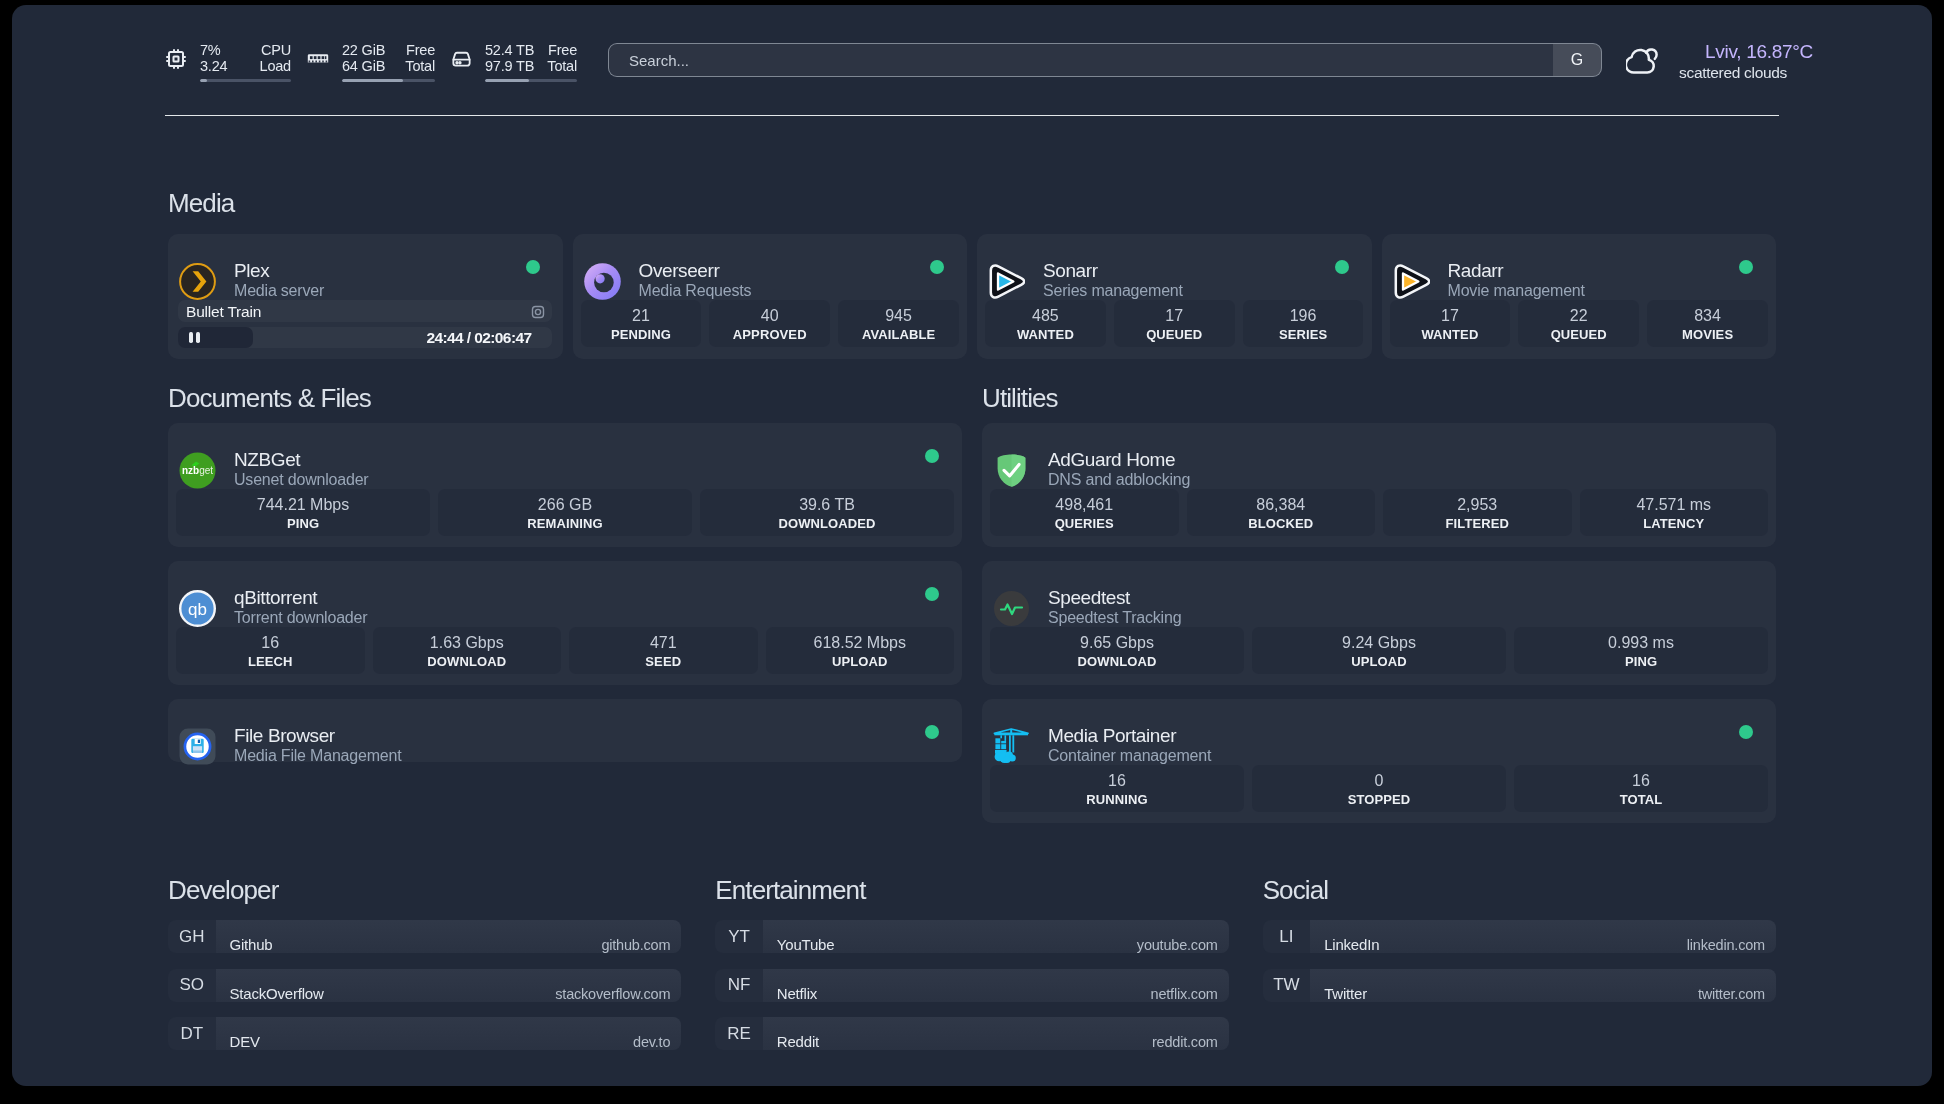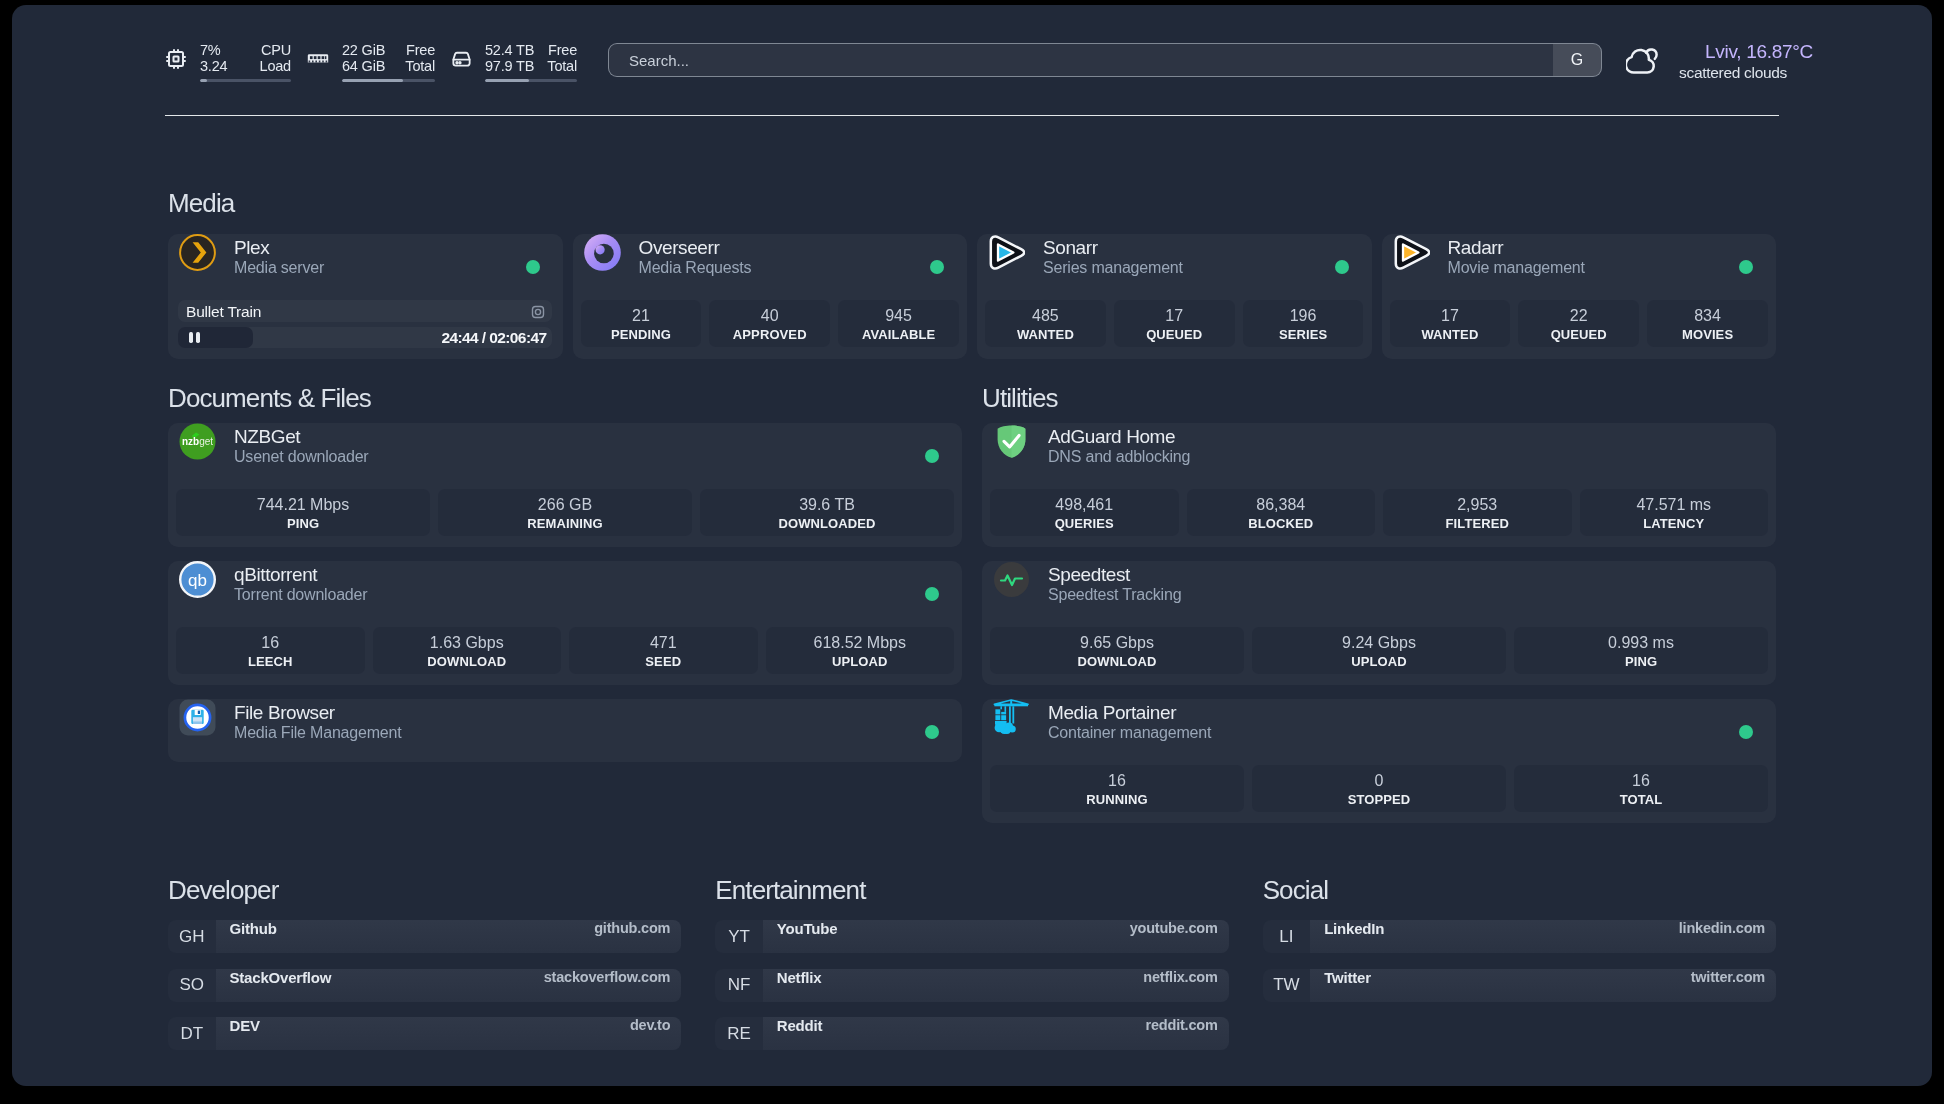--- a/index.html
+++ b/index.html
@@ -26,55 +26,55 @@
 .weather .l1 { font-size:19px; color:#c4b5fd; line-height:20.5px; margin-top:-1px; letter-spacing:-0.3px;margin-left:26px; }
 .weather .l2 { font-size:15.5px; color:#dee4ec; line-height:20.5px; letter-spacing:-0.3px; }
 hr { border:none; border-top:1.5px solid rgba(244,247,250,0.92); margin-top:32px; margin-left:-3px; margin-right:-3px; }
 
 
 h2 { font-size:26px; font-weight:500; color:#dbe1e9; line-height:34px; letter-spacing:-0.9px; }
 .h-media { margin-top:70px; }
 .row4 { display:flex; gap:10px; margin-top:14px; }
 .row4 .card { width:394.5px; }
 .card { background:rgba(255,255,255,0.04); border-radius:10px; position:relative; padding-bottom:11px; }
-.chead { display:flex; align-items:flex-start; padding:0 10px 0 11px; height:66px; position:relative; }
+.chead { display:flex; align-items:flex-end; padding:0 10px 0 11px; height:66px; position:relative; }
 .cicon { width:37px; height:37px; flex:0 0 auto; }
 .ctxt { margin-left:18px; margin-top:3px; }
 .ctitle { font-size:19px; color:#e9edf2; line-height:21px; font-weight:400; letter-spacing:-0.4px; }
 .csub { font-size:16px; color:#9aa7b8; line-height:19px; letter-spacing:-0.2px; }
 .dot { position:absolute; right:23px; top:50%; margin-top:-7px; width:14px; height:14px; border-radius:50%; background:#2ec98c; }
 .stats { display:flex; gap:8px; padding:0 8px; }
 .stat { flex:1; background:rgba(14,21,36,0.16); border-radius:7px; height:47px; text-align:center; padding-top:5px; }
 .stat .n { font-size:16px; color:#c7ced9; line-height:21px; }
 .stat .l { font-size:13px; font-weight:700; color:#edf0f4; line-height:18px; letter-spacing:0.1px; }
 
 
 .mrow { margin:0 11px 0 10px; height:21.5px; border-radius:7px; background:rgba(255,255,255,0.035); position:relative; }
 .mrow1 { margin-top:0; }
 .mrow2 { margin-top:5px; display:flex; }
 .mtitle { font-size:15.5px; color:#f2f5f8; line-height:23.5px; margin-left:8px; letter-spacing:-0.2px; }
 .cam { position:absolute; right:7px; top:4.5px; }
 .pill { width:74.5px; height:21.5px; background:#202737; border-radius:7px; display:flex; align-items:center; }
 .pause { margin-left:11px; display:flex; gap:3.5px; }
 .pause i { display:block; width:3.5px; height:10.5px; background:#e8ecf1; border-radius:1.7px; }
-.times { position:absolute; right:5px; font-size:15.5px; font-weight:700; color:#f4f6f9; line-height:22.5px; letter-spacing:-0.6px; }
+.times { position:absolute; right:20px; font-size:15.5px; font-weight:700; color:#f4f6f9; line-height:22.5px; letter-spacing:-0.6px; }
 
 
 .cols2 { display:flex; gap:20px; margin-top:22px; }
 .col2 { width:798px; }
 .col2 .card { margin-top:8px; }
 .col2 .card + .card, .col2 .card + .card-nopad { margin-top:14px; }
 
 
 .bms { display:flex; gap:34px; margin-top:50px; }
 .bcol { width:524px; }
 .brow { display:flex; height:33px; margin-top:15.5px; }
 .bcol .brow:first-of-type { margin-top:13px; }
 .babbr { width:47.5px; background:#252d3d; border-radius:8px 0 0 8px; color:#d6dce4; font-size:17px; display:flex; align-items:center; justify-content:center; }
-.bbar { flex:1; background:linear-gradient(#303848,#2a3242); border-radius:0 8px 8px 0; display:flex; align-items:flex-start; position:relative;font-weight:bold; }
+.bbar { flex:1; background:linear-gradient(#303848,#2a3242); border-radius:0 8px 8px 0; display:flex; align-items:flex-end; position:relative; }
 .bname { font-size:15px; color:#e4e9ef; margin-left:14px; letter-spacing:-0.2px; }
 .burl { position:absolute; right:11px; font-size:14.5px; color:#b4bdc9; letter-spacing:-0.2px; }
 </style>
 </head>
 <body>
 <div class="app">
 <div class="content">
 
   <div class="header">
     <div class="res">

